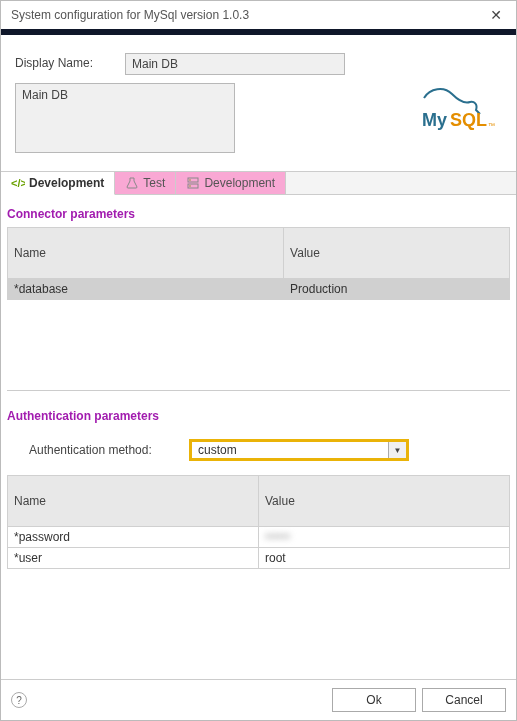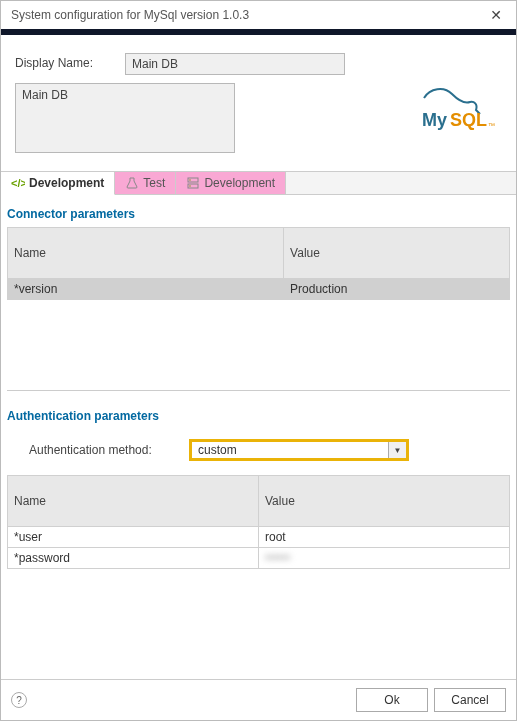--- a/index.html
+++ b/index.html
@@ -99,21 +99,21 @@
   border-bottom: 1px solid #fff;
   margin-bottom: -1px;
 }
 .tab .icon { width: 14px; height: 14px; display: inline-flex; align-items: center; justify-content: center; }
 .panel {
   padding: 8px 6px 0 6px;
 }
 .section-title {
   font-weight: bold;
   font-size: 12px;
-  color: #0369a1;
+  color: #a21caf;
   padding: 4px 0 6px 0;
 }
 table.prop {
   width: 100%;
   border-collapse: collapse;
   border: 1px solid #d0d0d0;
 }
 table.prop th {
   background: #e8e8e8;
   font-weight: normal;
@@ -174,21 +174,21 @@
   padding: 8px 10px;
   gap: 6px;
 }
 .footer .help {
   width: 16px; height: 16px; border: 1px solid #aaa; border-radius: 50%;
   display: flex; align-items: center; justify-content: center;
   font-size: 10px; color: #666; cursor: pointer;
 }
 .footer .spacerf { flex: 1; }
 .footer button {
-  width: 72px;
+  width: 84px;
   height: 24px;
   border: 1px solid #aaa;
   background: #fff;
   font: inherit;
   color: #333;
   cursor: pointer;
 }
 </style>
 </head>
 <body>
@@ -252,21 +252,21 @@
     <div class="section-title">Connector parameters</div>
     <table class="prop">
       <thead>
         <tr>
           <th style="width:55%">Name</th>
           <th>Value</th>
         </tr>
       </thead>
       <tbody>
         <tr class="sel">
-          <td>*version</td>
+          <td>*database</td>
           <td>Production</td>
         </tr>
       </tbody>
     </table>
     <div class="spacer"></div>
     <hr class="hsep">
   </div>
 
   <div class="panel">
     <div class="section-title">Authentication parameters</div>
@@ -279,26 +279,26 @@
     </div>
     <table class="prop">
       <thead>
         <tr>
           <th style="width:50%">Name</th>
           <th>Value</th>
         </tr>
       </thead>
       <tbody>
         <tr>
+          <td>*password</td>
+          <td><span class="blurred">••••••</span></td>
+        </tr>
+        <tr>
           <td>*user</td>
           <td>root</td>
-        </tr>
-        <tr>
-          <td>*password</td>
-          <td><span class="blurred">••••••</span></td>
         </tr>
       </tbody>
     </table>
   </div>
 
 </div>
 
 <div class="footer">
   <div class="help">?</div>
   <div class="spacerf"></div>

